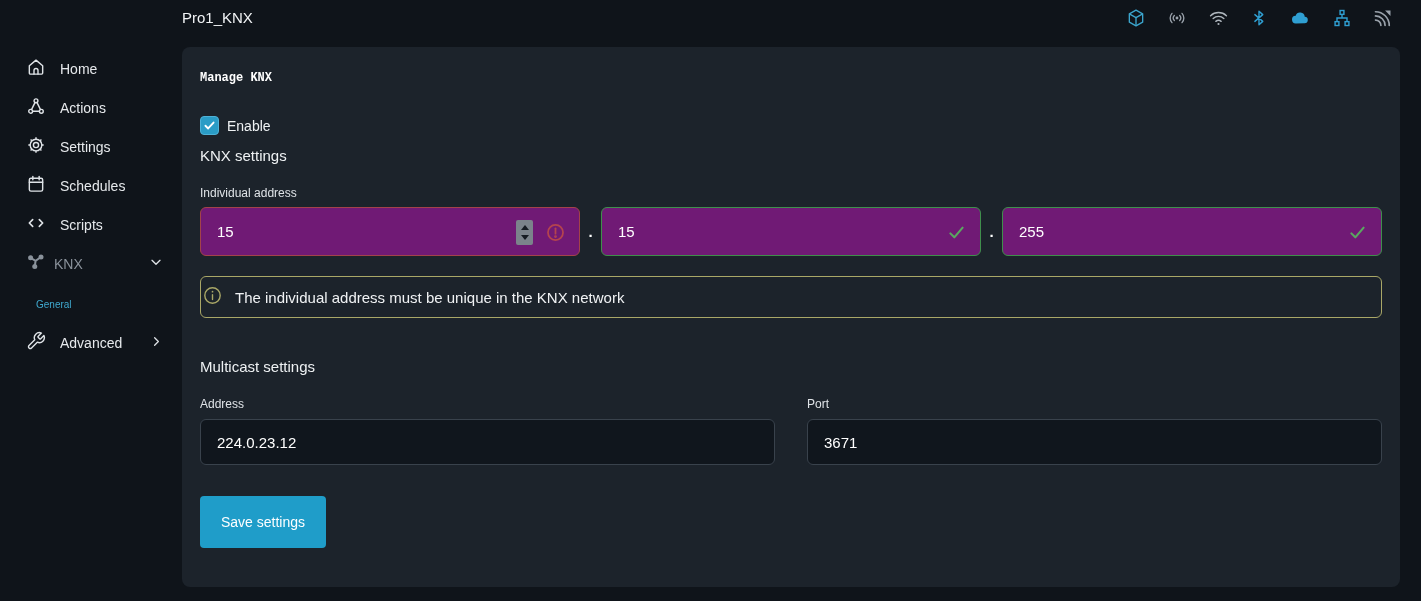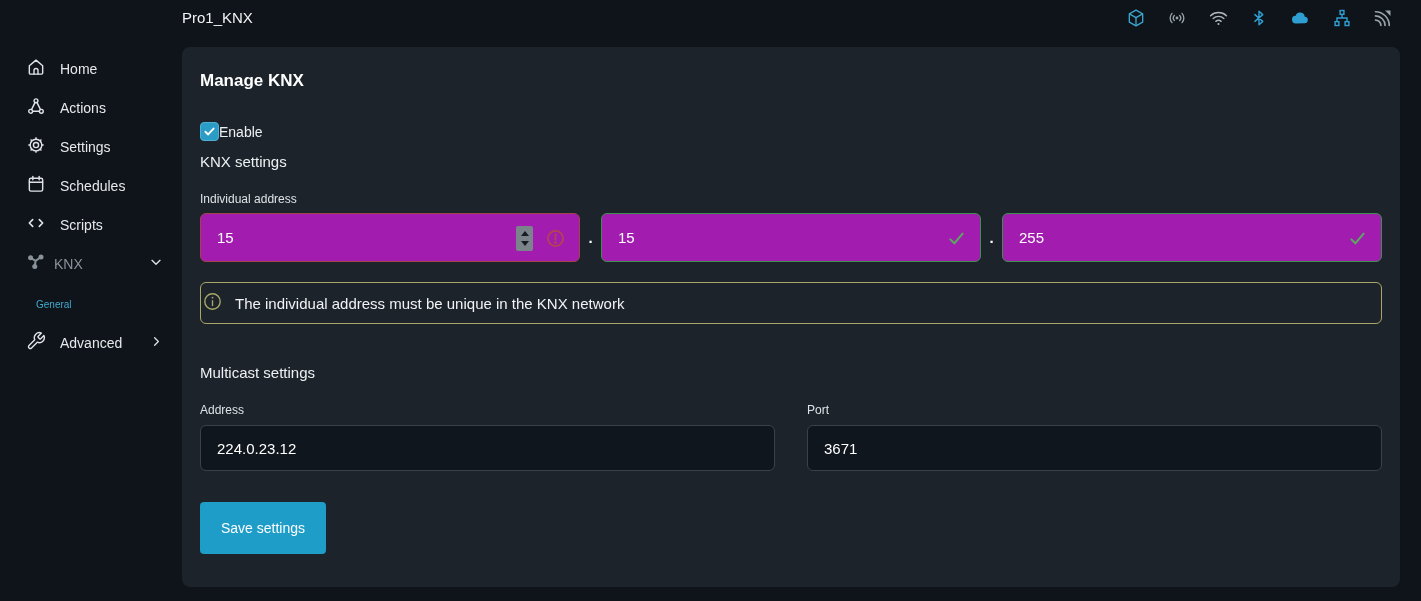--- a/index.html
+++ b/index.html
@@ -42,36 +42,36 @@
     padding-left: 36px; font-size: 10px; color: #3fa9cf; cursor: pointer;
     margin-top: 3px; margin-bottom: 1px;
   }
   
   .panel {
     position: absolute; left: 182px; top: 47px;
     width: 1218px; height: 540px;
     background: #1c232b; border-radius: 8px;
     padding: 24px 18px;
   }
-  .panel-heading { font-size: 17px; font-weight: bold; color: #ffffff; }
-  .enable-row { margin-top: 31px; display: flex; align-items: center; gap: 0; }
+  .panel-heading { font-size: 12px; font-weight: bold; color: #ffffff; font-family: Liberation Mono, monospace; }
+  .enable-row { margin-top: 31px; display: flex; align-items: center; gap: 8px; }
   .checkbox {
     width: 19px; height: 19px; border-radius: 4px;
     background: #2a9cc6; border: 1px solid #4fb1d6;
     display: flex; align-items: center; justify-content: center;
     cursor: pointer;
   }
   .enable-label { font-size: 14px; color: #eef1f3; }
   .section-label { margin-top: 12px; font-size: 15px; color: #eef1f3; }
   .field-label { font-size: 12px; color: #dfe3e7; }
   .ia-label { margin-top: 22px; margin-bottom: 7px; }
   .segments-row { display: flex; align-items: center; }
   .segment {
     position: relative; flex: 1; height: 49px;
-    background: #a21caf; border: 1px solid #39424c; border-radius: 6px;
+    background: #701a75; border: 1px solid #39424c; border-radius: 6px;
     display: flex; align-items: center;
   }
   .segment.error { border-color: #a3434a; }
   .segment.valid { border-color: #3f8f4c; }
   .segment input {
     width: 100%; background: transparent; border: none; outline: none;
     color: #ffffff; font-size: 15px; padding: 0 90px 0 16px;
     font-family: "Liberation Sans", sans-serif;
   }
   .sep { width: 21px; text-align: center; color: #ffffff; font-size: 15px; font-weight: bold; }

